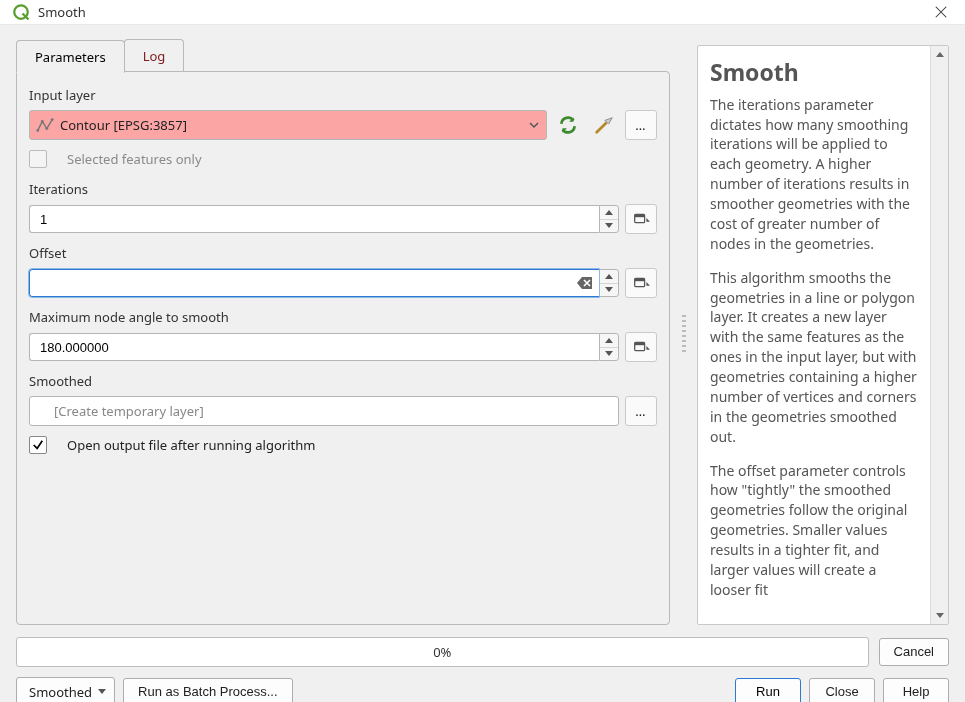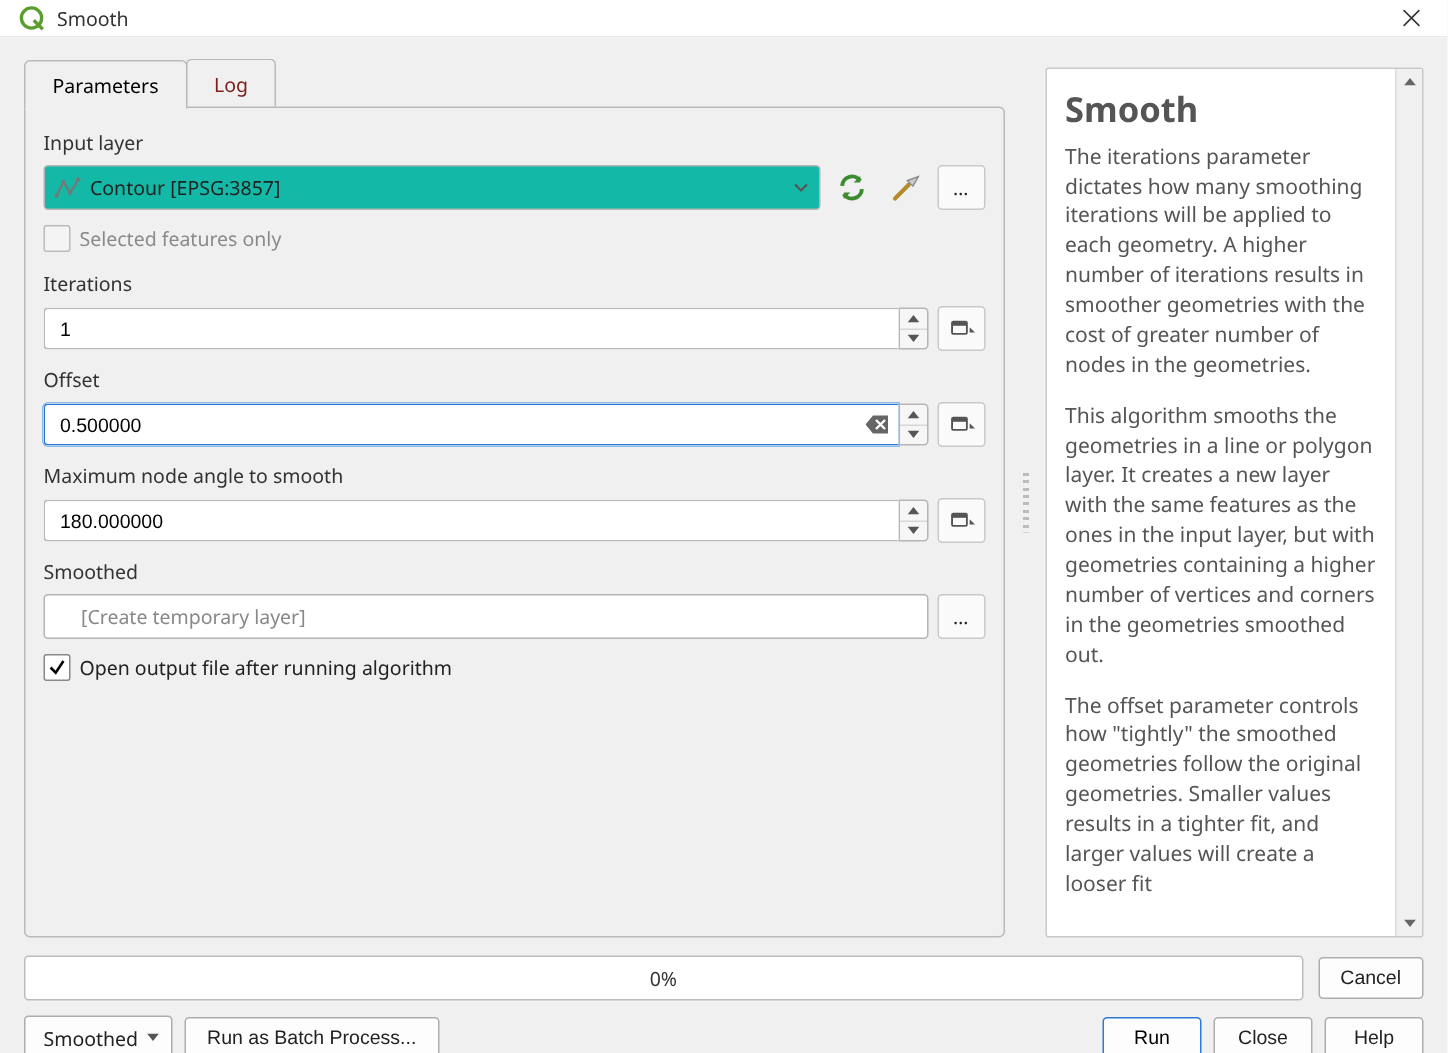--- a/index.html
+++ b/index.html
@@ -10,27 +10,27 @@
 .titlebar .close{width:24px;height:24px;display:flex;align-items:center;justify-content:center;cursor:pointer}
 .content{flex:1;display:flex;flex-direction:column;padding:6px 16px 14px 16px;background:#f0f0f0}
 .main-row{display:flex;gap:10px;flex:1;min-height:0}
 .left-panel{flex:1;min-width:0;display:flex;flex-direction:column}
 .tabs{display:flex;align-items:center;margin-top:8px;position:relative;height:32px}
 .tab{padding:7px 18px 6px 18px;border:1px solid #b9b9b9;border-bottom:none;border-radius:4px 4px 0 0;background:#f0f0f0;color:#7f1d1d;margin-right:-1px;cursor:pointer;position:relative;z-index:1}
 .tab.active{background:#f0f0f0;color:#000;border-bottom:1px solid #f0f0f0;top:1px;z-index:3}
 .tab-body{border:1px solid #b9b9b9;border-radius:0 4px 4px 4px;padding:12px;flex:1;overflow:auto;background:#f0f0f0;position:relative;z-index:2}
 .field-label{font-size:13px;color:#333;margin:2px 0 6px 0}
 .row{display:flex;align-items:center;gap:6px;margin-bottom:10px}
-.combo{flex:1;display:flex;align-items:center;height:28px;border:1px solid #b5b5b5;border-radius:3px;background:#14b8a6;padding:0 6px}
+.combo{flex:1;display:flex;align-items:center;height:28px;border:1px solid #b5b5b5;border-radius:3px;background:#fca5a5;padding:0 6px}
 .combo .layer-icon{width:18px;height:18px;margin-right:6px;flex-shrink:0}
 .combo .combo-text{flex:1;font-size:13px;color:#222}
 .combo .chev{width:12px;height:12px}
 .icon-btn{width:30px;height:28px;border:1px solid #c9c9c9;border-radius:3px;background:#fafafa;display:flex;align-items:center;justify-content:center;cursor:pointer}
 .icon-btn.bare{border:none;background:transparent}
-.check-row{display:flex;align-items:center;gap:6px;margin-bottom:12px;color:#8a8a8a}
+.check-row{display:flex;align-items:center;gap:20px;margin-bottom:12px;color:#8a8a8a}
 .check-row.active{color:#222}
 .check-box{width:16px;height:16px;border:1px solid #888;border-radius:2px;background:#fff;display:flex;align-items:center;justify-content:center}
 .check-row:not(.active) .check-box{border-color:#bbb;background:#f4f4f4}
 .spin-wrap{flex:1;display:flex;height:28px}
 .spin-wrap.focused .text-input{border-color:#2a7ad2;outline:1px solid #8cb9e8}
 .text-input{flex:1;border:1px solid #b5b5b5;border-right:none;border-radius:3px 0 0 3px;padding:0 8px;font-size:13px;background:#fff;display:flex;align-items:center;position:relative}
 .text-input input{border:none;outline:none;width:100%;font-size:13px;background:transparent}
 .clear-x{position:absolute;right:6px;top:50%;transform:translateY(-50%);width:16px;height:14px}
 .spin{width:18px;border:1px solid #b5b5b5;border-radius:0 3px 3px 0;display:flex;flex-direction:column;background:#f6f6f6}
 .spin button{flex:1;border:none;background:transparent;padding:0;display:flex;align-items:center;justify-content:center;cursor:pointer}
@@ -151,21 +151,20 @@
                   <rect x="3" y="5" width="11" height="3" fill="#555"></rect>
                   <path d="M16 9 L20 13 L16 13 Z" fill="#555"></path>
                 </svg>
             </div>
           </div>
 
           <div class="field-label">Offset</div>
           <div class="row">
             <div class="spin-wrap focused">
               <div class="text-input">
-                <input type="text" value="0.500000" style="">
                 <span class="clear-x">
                   <svg viewBox="0 0 16 14" width="16" height="14">
                       <path d="M5 1 L15 1 L15 13 L5 13 L0 7 Z" fill="#666"></path>
                       <path d="M7 4 L13 10 M13 4 L7 10" stroke="#fff" stroke-width="1.6"></path>
                     </svg>
                 </span>
               </div>
               <div class="spin">
                 <button>
                     <svg width="8" height="5" viewBox="0 0 8 5">

